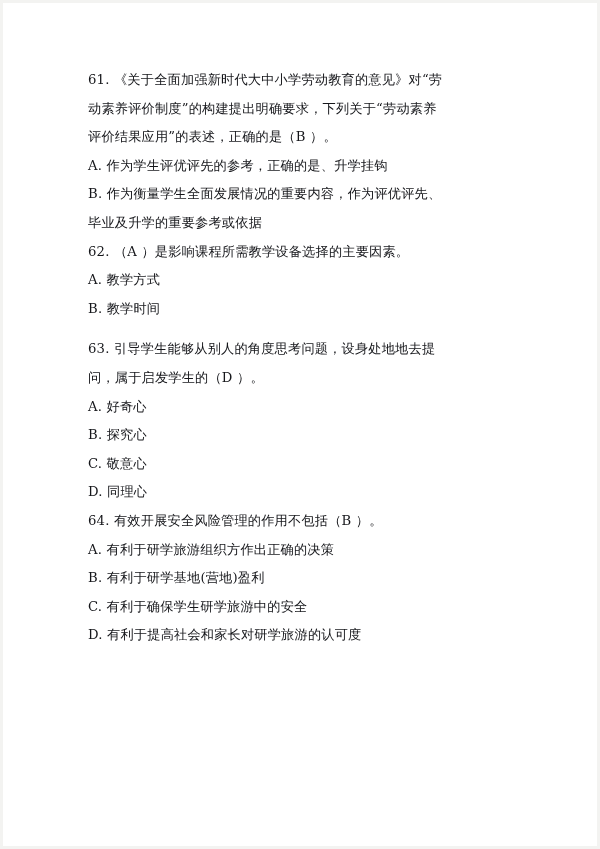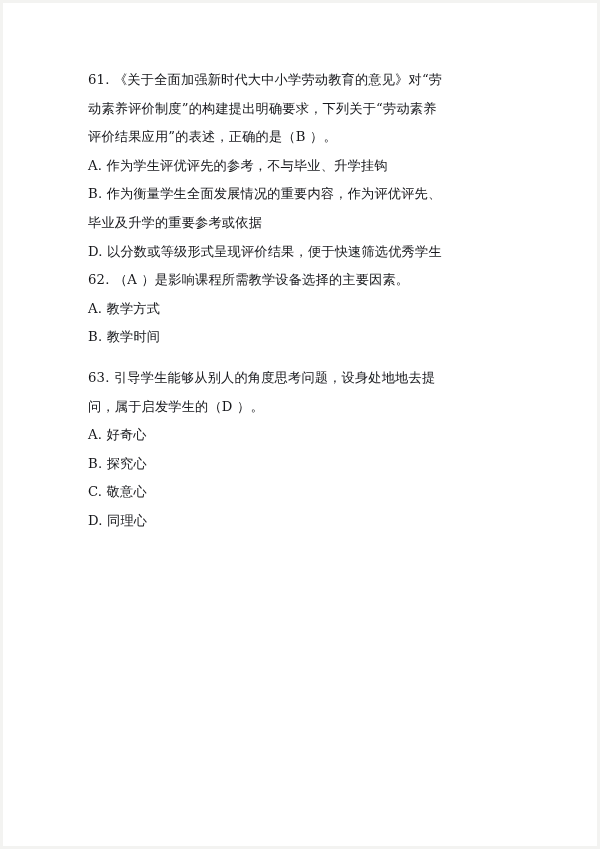--- a/index.html
+++ b/index.html
@@ -58,38 +58,44 @@
   <div class="edge-bottom"></div>
   <div class="edge-left"></div>
   <div class="edge-right"></div>
 
   <div class="page-inner">
 
     <div class="q-block">
       <div class="line">61. 《关于全面加强新时代大中小学劳动教育的意见》对“劳</div>
       <div class="line">动素养评价制度”的构建提出明确要求，下列关于“劳动素养</div>
       <div class="line">评价结果应用”的表述，正确的是（B ）。</div>
-      <div class="line">A. 作为学生评优评先的参考，不与毕业、升学挂钩</div>
+      <div class="line">A. 作为学生评优评先的参考，正确的是、升学挂钩</div>
       <div class="line">B. 作为衡量学生全面发展情况的重要内容，作为评优评先、</div>
       <div class="line">毕业及升学的重要参考或依据</div>
-      <div class="line">D. 以分数或等级形式呈现评价结果，便于快速筛选优秀学生</div>
     </div>
 
     <div class="q-block">
       <div class="line">62. （A ）是影响课程所需教学设备选择的主要因素。</div>
       <div class="line">A. 教学方式</div>
       <div class="line">B. 教学时间</div>
     </div>
 
     <div class="gap-md"></div>
 
     <div class="q-block">
       <div class="line">63. 引导学生能够从别人的角度思考问题，设身处地地去提</div>
       <div class="line">问，属于启发学生的（D ）。</div>
       <div class="line">A. 好奇心</div>
       <div class="line">B. 探究心</div>
       <div class="line">C. 敬意心</div>
       <div class="line">D. 同理心</div>
     </div>
 
+    <div class="q-block">
+      <div class="line">64. 有效开展安全风险管理的作用不包括（B ）。</div>
+      <div class="line">A. 有利于研学旅游组织方作出正确的决策</div>
+      <div class="line">B. 有利于研学基地(营地)盈利</div>
+      <div class="line">C. 有利于确保学生研学旅游中的安全</div>
+      <div class="line">D. 有利于提高社会和家长对研学旅游的认可度</div>
+    </div>
 
   </div>
 </div>
 
 </body></html>

